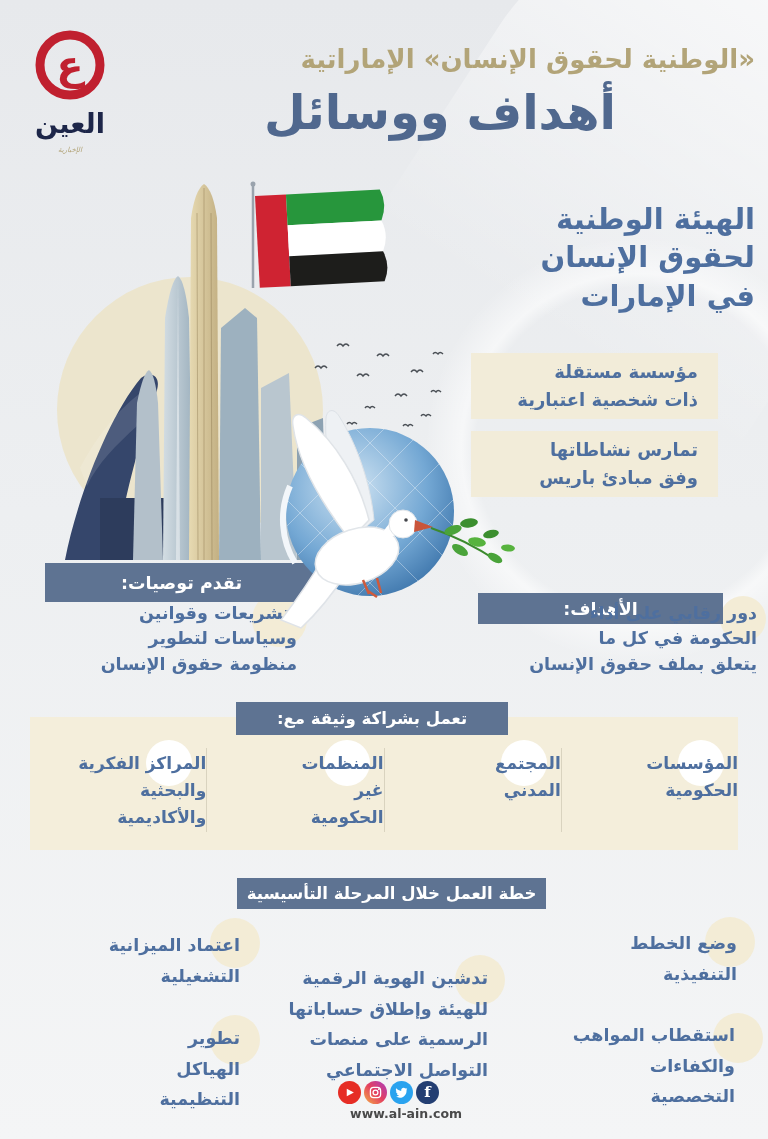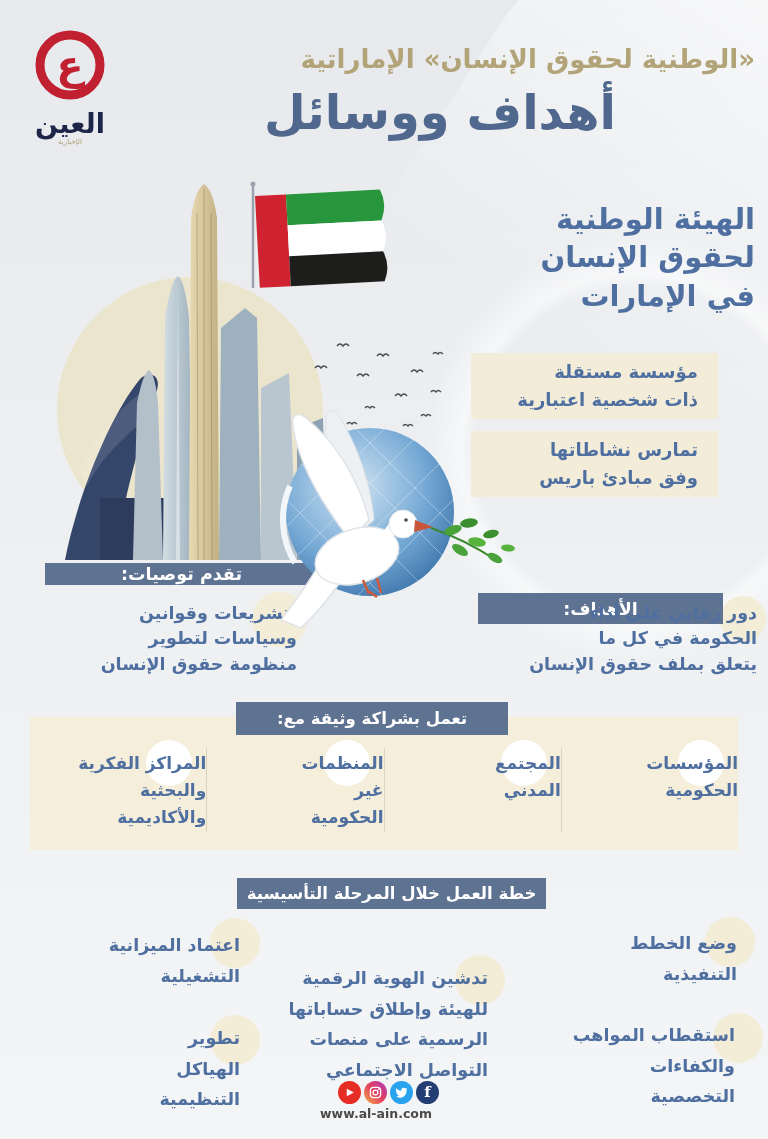--- a/index.html
+++ b/index.html
@@ -8,36 +8,36 @@
     font-family:"DejaVu Sans","Liberation Sans",sans-serif;direction:rtl;}
   .pre{white-space:pre-line;}
   
   .swath{position:absolute;top:-90px;right:-70px;width:430px;height:640px;border-radius:220px;
     transform:rotate(33deg);background:linear-gradient(rgba(255,255,255,.75),rgba(255,255,255,0) 70%);}
   .ghost-ring{position:absolute;top:170px;right:-150px;width:560px;height:560px;border-radius:50%;
     background:radial-gradient(closest-side,rgba(255,255,255,0) 58%,rgba(255,255,255,.55) 63%,rgba(255,255,255,0) 76%);}
   
   .logo{position:absolute;top:26px;left:20px;width:100px;text-align:center;z-index:3;}
   .logo .word{font-size:27px;font-weight:bold;color:#1d2649;line-height:1;margin-top:2px;}
-  .logo .tag{font-size:7px;color:#b2a478;letter-spacing:1px;margin-top:1px;}
+  .logo .tag{font-size:7px;color:#b2a478;letter-spacing:1px;margin-top:9px;font-style:italic;}
   
   .kicker{position:absolute;top:44px;right:13px;font-size:26px;font-weight:bold;color:#b2a478;z-index:2;}
   .big-title{position:absolute;top:84px;left:240px;width:400px;text-align:center;
     font-size:48px;font-weight:bold;color:#50688e;z-index:2;}
   
   .intro-heading{position:absolute;top:200px;right:13px;width:290px;text-align:right;
     font-size:29px;font-weight:bold;color:#4e6f9f;line-height:1.32;z-index:2;}
   .pill{position:absolute;right:50px;width:247px;height:66px;background:#f2ecd9;z-index:1;
     display:flex;align-items:center;justify-content:flex-start;padding:0 20px;box-sizing:border-box;
     font-size:18px;font-weight:bold;color:#4e6f9f;line-height:1.55;text-align:right;}
   .pill1{top:353px;} .pill2{top:431px;}
   
   .bar{position:absolute;background:#5e7392;color:#fff;font-weight:bold;z-index:1;
     display:flex;align-items:center;justify-content:center;font-size:17.5px;}
-  .bar-rec{left:45px;top:563px;width:273px;height:22px;}
+  .bar-rec{left:45px;top:563px;width:273px;height:39px;}
   .bar-obj{left:478px;top:593px;width:245px;height:31px;}
   .bar-partner{left:236px;top:702px;width:272px;height:33px;z-index:2;font-size:16.5px;}
   .bar-plan{left:237px;top:878px;width:309px;height:31px;font-size:16.5px;}
   .body-text{position:absolute;font-size:17.5px;font-weight:bold;color:#4e6f9f;
     line-height:1.45;text-align:right;z-index:1;}
   .rec-body{left:33px;top:601px;width:264px;}
   .obj-body{right:11px;top:601px;width:282px;}
   
   .panel{position:absolute;left:30px;top:717px;width:708px;height:133px;background:#f4eedb;z-index:0;}
   .partners{position:absolute;left:30px;top:748px;width:708px;height:96px;display:flex;
@@ -65,21 +65,21 @@
   .h-p5{left:210px;top:1015px;width:50px;height:50px;}
   
   .illus{position:absolute;left:5px;top:168px;width:520px;height:467px;z-index:2;pointer-events:none;}
   
   .social-row{position:absolute;left:338px;top:1081px;width:106px;display:flex;gap:3px;
     direction:ltr;z-index:2;}
   .sicon{width:23px;height:23px;border-radius:50%;display:flex;align-items:center;justify-content:center;}
   .s-yt{background:#e62d25;} .s-tw{background:#2aa3ef;} .s-fb{background:#233e72;}
   .s-ig{background:linear-gradient(45deg,#f5af45 0%,#e4405f 50%,#a93cc0 100%);}
   .s-fb span{color:#fff;font-size:15px;font-weight:bold;font-family:"DejaVu Serif","Liberation Serif",serif;line-height:1;}
-  .website{position:absolute;left:306px;top:1106px;width:140px;text-align:center;direction:ltr;
+  .website{position:absolute;left:322px;top:1106px;width:140px;text-align:right;direction:ltr;
     font-size:12.5px;font-weight:bold;color:#4a4a4a;z-index:2;}
 </style>
 </head>
 <body>
 
 <div class="stage">
   <div class="swath"></div>
   <div class="ghost-ring"></div>
 
   <div class="logo">

